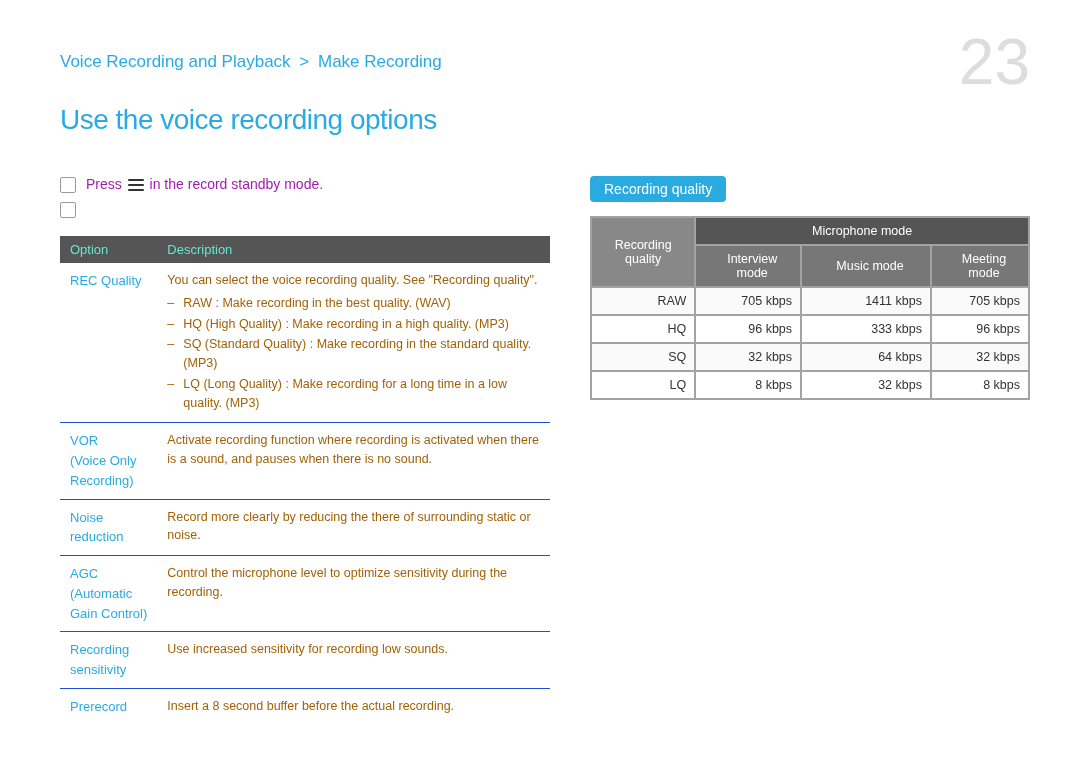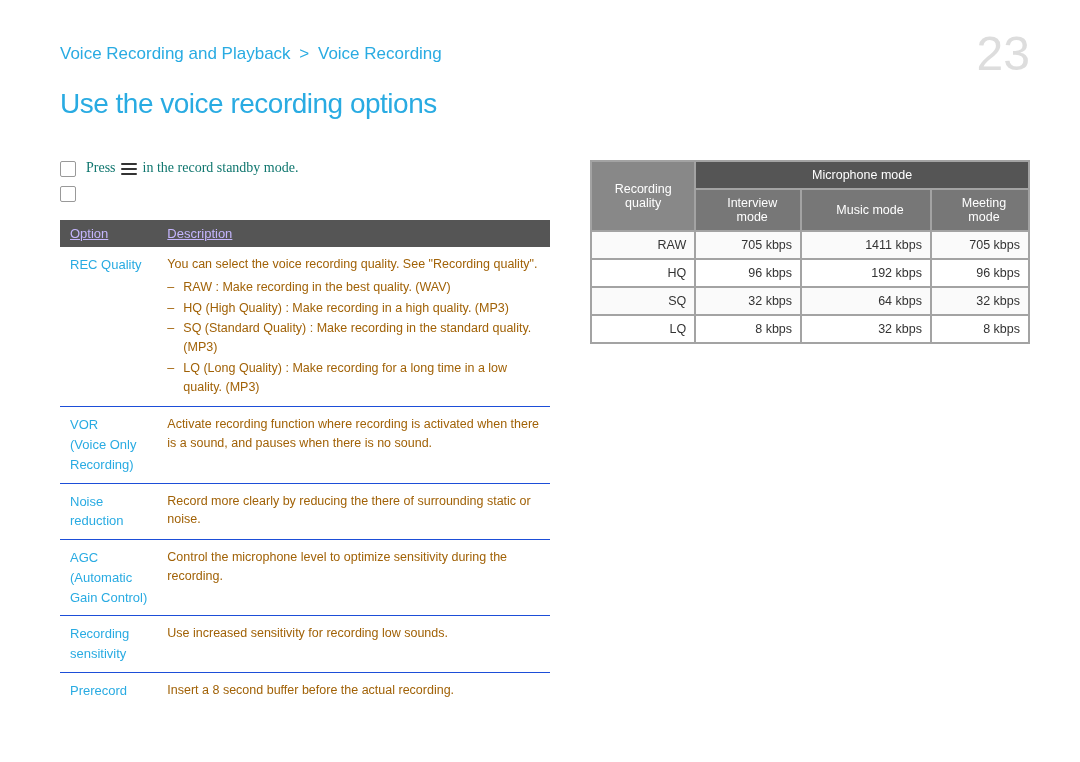--- a/index.html
+++ b/index.html
@@ -24,21 +24,21 @@
       font-size: 17px;
       color: #29abe2;
     }
 
     .breadcrumb .separator {
       color: #29abe2;
       margin: 0 4px;
     }
 
     .page-number {
-      font-size: 48px;
+      font-size: 64px;
       color: #ddd;
       font-weight: 300;
       line-height: 1;
     }
 
     .page-title {
       font-size: 28px;
       color: #29abe2;
       font-weight: 300;
       margin-bottom: 40px;
@@ -76,22 +76,21 @@
       width: 16px;
       height: 16px;
       border: 1.5px solid #999;
       border-radius: 2px;
       flex-shrink: 0;
       margin-top: 1px;
     }
 
     .instruction-text {
       font-size: 14px;
-      color: #0f766e;
-      font-family: Liberation Serif, serif;
+      color: #a21caf;
     }
 
     .menu-icon {
       display: inline-block;
       width: 16px;
       height: 12px;
       position: relative;
       margin: 0 2px;
       vertical-align: middle;
     }
@@ -112,22 +111,21 @@
     .menu-icon::after { content: ''; bottom: 0; }
 
     .options-table {
       width: 100%;
       border-collapse: collapse;
       margin-top: 4px;
     }
 
     .options-table thead tr {
       background: #555;
-      color: #c4b5fd;
-      text-decoration: underline;
+      color: #5eead4;
     }
 
     .options-table thead th {
       padding: 6px 10px;
       text-align: left;
       font-weight: normal;
       font-size: 13px;
     }
 
     .options-table tbody td {
@@ -224,21 +222,21 @@
       background: #fafafa;
     }
   </style>
 </head>
 <body>
 
 <div class="breadcrumb-area">
   <div class="breadcrumb">
     <span>Voice Recording and Playback</span>
     <span class="separator"> &gt; </span>
-    <span>Voice Recording</span>
+    <span>Make Recording</span>
   </div>
   <div class="page-number">23</div>
 </div>
 
 <h1 class="page-title">Use the voice recording options</h1>
 
 <div class="content-wrapper">
 
   <div class="left-panel">
 
@@ -318,20 +316,21 @@
           </td>
           <td class="option-desc">
             Insert a 8 second buffer before the actual recording.
           </td>
         </tr>
       </tbody>
     </table>
   </div>
 
   <div class="right-panel">
+    <div class="recording-quality-label">Recording quality</div>
 
     <table class="quality-table">
       <thead>
         <tr>
           <th class="row-header" rowspan="2">Recording<br>quality</th>
           <th class="mic-mode-header" colspan="3">Microphone mode</th>
         </tr>
         <tr>
           <th class="sub-header">Interview<br>mode</th>
           <th class="sub-header">Music mode</th>
@@ -341,21 +340,21 @@
       <tbody id="quality-table-body">
       <tr>
       <td>RAW</td>
       <td>705 kbps</td>
       <td>1411 kbps</td>
       <td>705 kbps</td>
     </tr>
           <tr>
       <td>HQ</td>
       <td>96 kbps</td>
-      <td>192 kbps</td>
+      <td>333 kbps</td>
       <td>96 kbps</td>
     </tr>
           <tr>
       <td>SQ</td>
       <td>32 kbps</td>
       <td>64 kbps</td>
       <td>32 kbps</td>
     </tr>
           <tr>
       <td>LQ</td>

